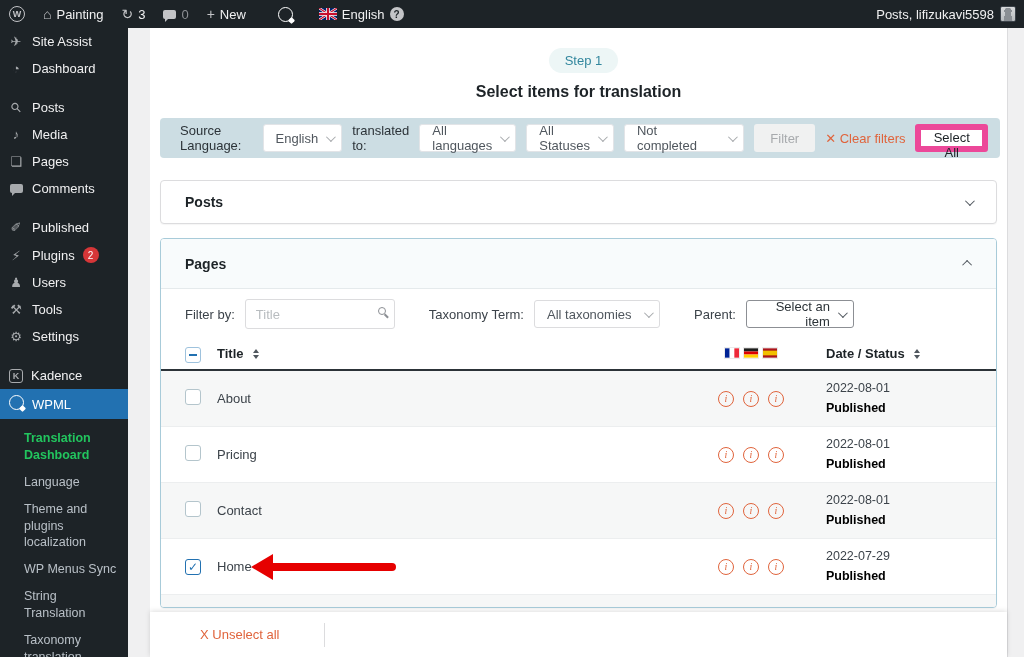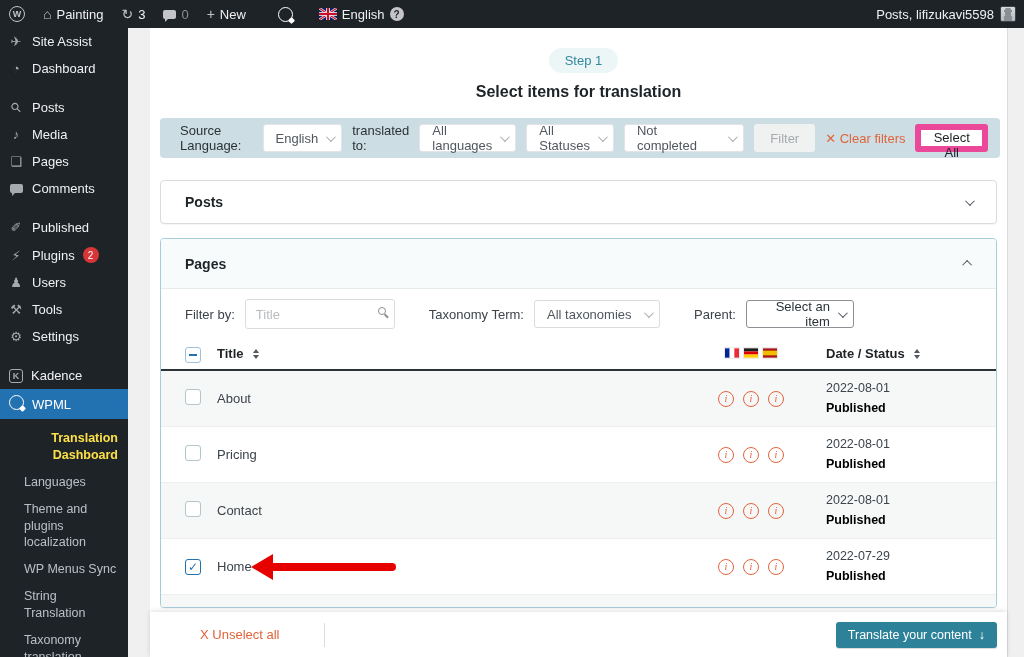--- a/index.html
+++ b/index.html
@@ -30,21 +30,21 @@
   .sb-item.active .sb-icon { color:#fff; }
   .sb-item.active::after { content:""; position:absolute; right:-7px; top:50%; margin-top:-7px; border:7px solid transparent; border-left-color:#2271b1; }
   .sb-badge { background:#d63638; color:#fff; border-radius:9px; min-width:16px; height:16px; font-size:10px; display:inline-flex; align-items:center; justify-content:center; padding:0 4px; }
   .icon-pin-icon { display:inline-block; transform:rotate(-45deg); }
   .icon-kadence-icon { display:inline-flex; align-items:center; justify-content:center; width:14px; height:14px; border:1.5px solid #a7aaad; border-radius:3px; font-size:9px; font-weight:bold; margin-left:1px; }
   .icon-comments-icon .bubble { background:#a7aaad; }
   .icon-comments-icon .bubble::after { border-top-color:#a7aaad; border-left-color:#a7aaad; }
   .icon-wpml-icon .wpml-logo { border-color:#fff; }
   #wpml-submenu { padding:6px 0 0 0; }
   .subitem { padding:5px 10px 5px 24px; color:#b9c0c7; font-size:12.5px; cursor:pointer; line-height:1.35; }
-  .subitem.active { color:#fde047; font-weight:bold;text-align:right; }
+  .subitem.active { color:#22c55e; font-weight:bold; }
 
   
   #main { position:absolute; left:128px; top:28px; width:896px; height:629px; background:#f0f0f1; }
   #scroll-strip { position:absolute; right:0; top:0; width:17px; height:629px; background:#f0f0f1; border-left:1px solid #dcdcde; }
   #container { position:absolute; left:22px; right:17px; top:0; bottom:0; background:#fff; }
 
   #step-wrap { position:absolute; top:20px; left:0; right:0; text-align:center;padding-left:10px; }
   #step-badge { display:inline-block; background:#edf6f6; color:#33879e; padding:5px 16px; border-radius:14px; font-size:13px; }
   #page-heading { position:absolute; top:55px; left:0; right:0; text-align:center; font-size:16px; font-weight:bold; color:#1d2327; }
 
@@ -229,21 +229,21 @@
 
   <div class="sb-item active">
     <span class="sb-icon icon-wpml-icon"><span class="wpml-logo"></span></span>
     <span class="sb-label">WPML</span>
 
   </div>
 </div>
   <div id="wpml-submenu">
   <div class="subitem active">Translation Dashboard</div>
 
-  <div class="subitem">Languages</div>
+  <div class="subitem">Language</div>
 
   <div class="subitem">Theme and plugins localization</div>
 
 
   <div class="subitem">WP Menus Sync</div>
 
   <div class="subitem">String Translation</div>
 
   <div class="subitem">Taxonomy translation</div>
 
@@ -428,20 +428,16 @@
         <div id="t-bottom-strip"></div>
       </div>
     </div>
 
     <div id="footer">
       <span class="link-orange">
         <span>X</span>
         <span>Unselect all</span>
       </span>
       <span id="footer-divider"></span>
-      <button class="btn-primary">
-        <span>Translate your content</span>
-        <span>↓</span>
-      </button>
     </div>
 
   </div>
 </div>
 
 </body></html>

